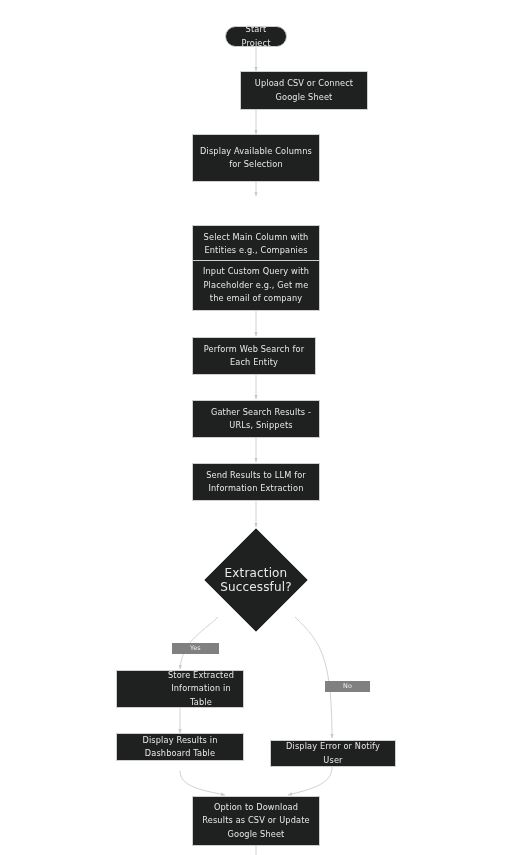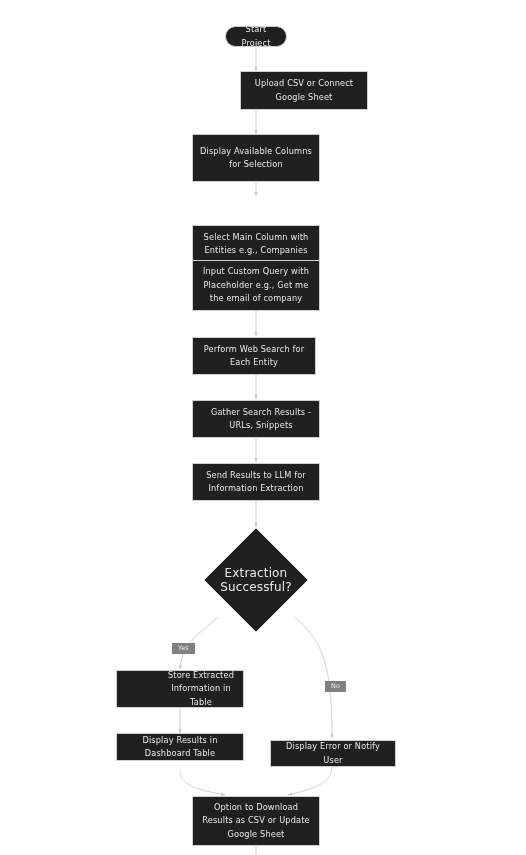--- a/index.html
+++ b/index.html
@@ -72,21 +72,21 @@
     font-size: 12px;
     letter-spacing: 0.15px;
     text-align: center;
   }
   .edge-label {
     position: absolute;
     background: #808080;
     color: #efefef;
     font-size: 6.4px;
     line-height: 9px;
-    padding: 1px 6px;
+    padding: 1px 18px;
     letter-spacing: 0.1px;
     white-space: nowrap;
   }
 </style>
 </head>
 <body>
 
 <div id="flow-root">
 
   <svg class="edges" width="526" height="855" viewBox="0 0 526 855" xmlns="http://www.w3.org/2000/svg">

